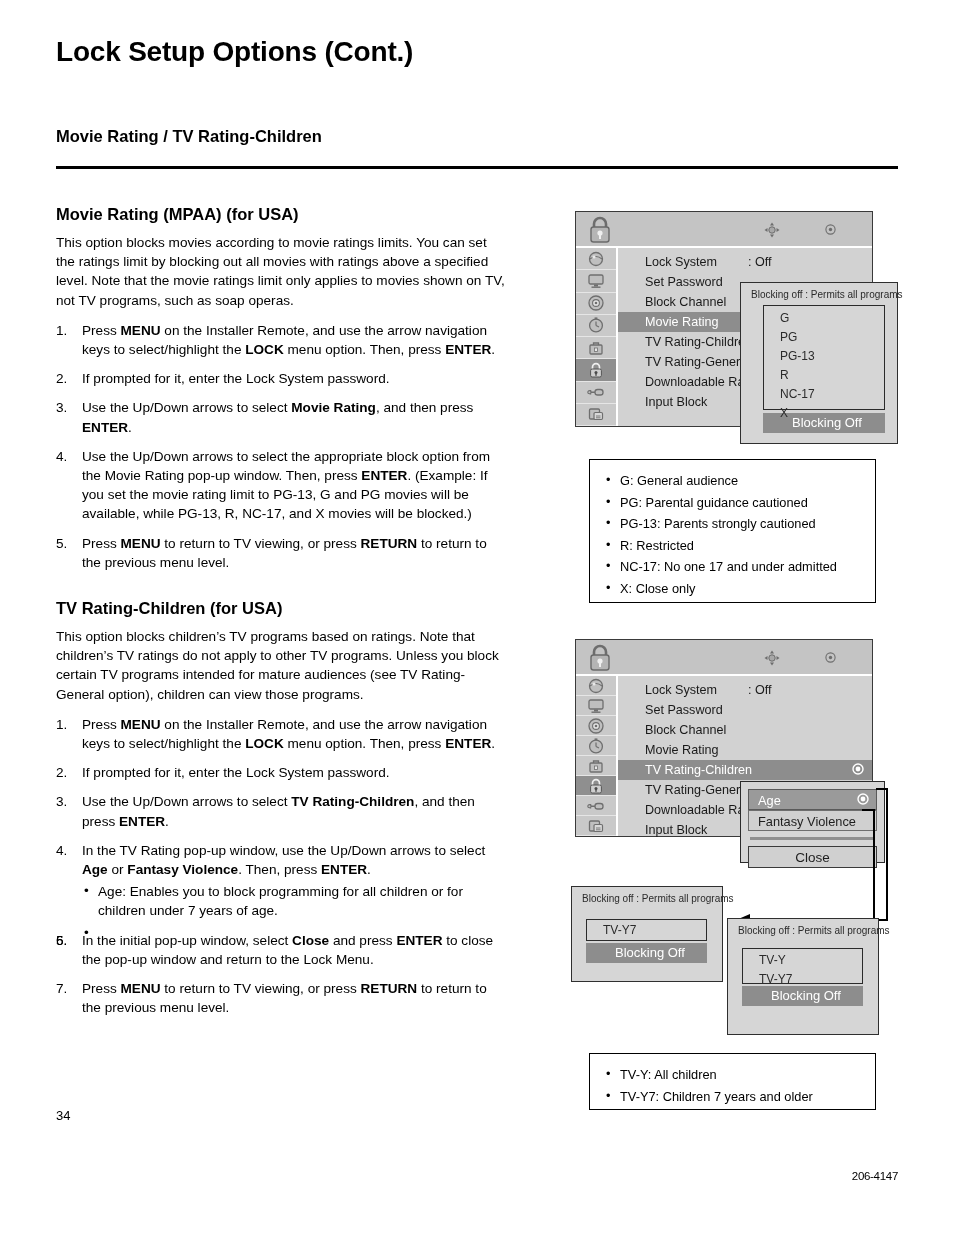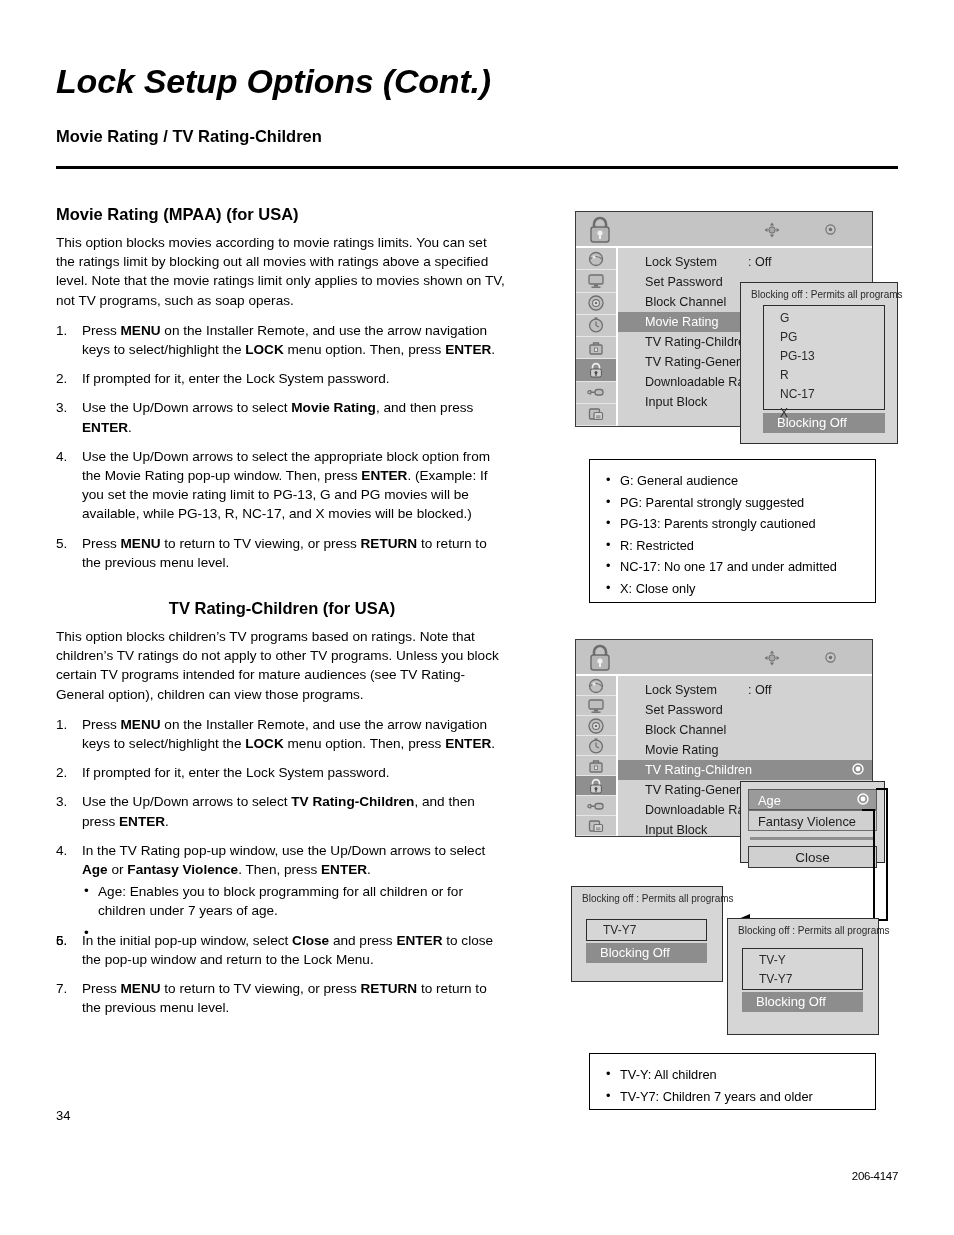--- a/index.html
+++ b/index.html
@@ -12,25 +12,24 @@
     color: #000000;
     position: relative;
     overflow: hidden;
   }
 
   
   .page { position: absolute; inset: 0; }
 
   .page-title {
     position: absolute;
-    left: 56px; top: 62px;
-    font-size: 34px;
+    left: 56px; top: 36px;
+    font-size: 28px;
     font-weight: bold;
     letter-spacing: -0.2px;
-    font-style: italic;
   }
 
   .section-title {
     position: absolute;
     left: 56px; top: 127px;
     font-size: 16.5px;
     font-weight: bold;
   }
 
   .rule {
@@ -45,21 +44,21 @@
     position: absolute;
     left: 56px; top: 205px;
     width: 452px;
   }
 
   .sub-head {
     font-size: 16.5px;
     font-weight: bold;
     margin: 0 0 9px 0;
   }
-  .sub-head.second { margin-top: 27px; text-align: center; }
+  .sub-head.second { margin-top: 27px; }
 
   .para {
     font-size: 13.6px;
     line-height: 19.2px;
     margin: 0 0 11px 0;
     text-align: left;
   }
 
   ol.steps {
     list-style: none;
@@ -178,21 +177,21 @@
     line-height: 19px;
     padding-left: 16px;
     color: #2b2b2b;
     white-space: nowrap;
   }
   .popup-foot {
     background: #8d8d8d;
     color: #ffffff;
     font-size: 13px;
     line-height: 20px;
-    padding-left: 14px;
+    padding-left: 29px;
     white-space: nowrap;
   }
 
   
   .agepop {
     position: absolute;
     background: #d6d6d6;
     border: 1.5px solid #2b2b2b;
     padding: 7px;
   }
@@ -397,21 +396,21 @@
         <div class="popup-opt">R</div>
         <div class="popup-opt">NC-17</div>
         <div class="popup-opt">X</div>
       </div>
     <div class="popup-foot" style="margin:3px 12px 0 22px;">Blocking Off</div>
   </div>
 
   <div class="notebox" style="left:589px; top:459px; width:287px; height:144px;">
     <ul id="mpaaLegend">
         <li><span class="dot">•</span><span>G: General audience</span></li>
-        <li><span class="dot">•</span><span>PG: Parental strongly suggested</span></li>
+        <li><span class="dot">•</span><span>PG: Parental guidance cautioned</span></li>
         <li><span class="dot">•</span><span>PG-13: Parents strongly cautioned</span></li>
         <li><span class="dot">•</span><span>R: Restricted</span></li>
         <li><span class="dot">•</span><span>NC-17: No one 17 and under admitted</span></li>
         <li><span class="dot">•</span><span>X: Close only</span></li>
       </ul>
   </div>
 
   <div class="osd" id="osd2" style="left:575px; top:639px; width:298px; height:198px;">
     <div class="osd-header">
       <span class="lockbig">
@@ -550,21 +549,21 @@
   <div class="popup" id="fantasyPopup" style="left:571px; top:886px; width:152px; height:96px;">
     <div class="popup-cap">Blocking off : Permits all programs</div>
     <div class="popup-list" id="fantasyList" style="margin:15px 15px 0 14px; height:22px; padding-top:1px;">
         <div class="popup-opt">TV-Y7</div>
       </div>
     <div class="popup-foot" style="margin:2px 15px 0 14px;">Blocking Off</div>
   </div>
 
   <div class="popup" id="ageSubPopup" style="left:727px; top:918px; width:152px; height:117px;">
     <div class="popup-cap">Blocking off : Permits all programs</div>
-    <div class="popup-list" id="ageSubList" style="margin:12px 15px 0 14px; height:42px; padding-top:2px;">
+    <div class="popup-list" id="ageSubList" style="margin:12px 15px 0 14px; height:36px; padding-top:2px;">
         <div class="popup-opt">TV-Y</div>
         <div class="popup-opt">TV-Y7</div>
       </div>
     <div class="popup-foot" style="margin:2px 15px 0 14px;">Blocking Off</div>
   </div>
 
   <div class="notebox" style="left:589px; top:1053px; width:287px; height:57px;">
     <ul id="tvyLegend">
         <li><span class="dot">•</span><span>TV-Y: All children</span></li>
         <li><span class="dot">•</span><span>TV-Y7: Children 7 years and older</span></li>

